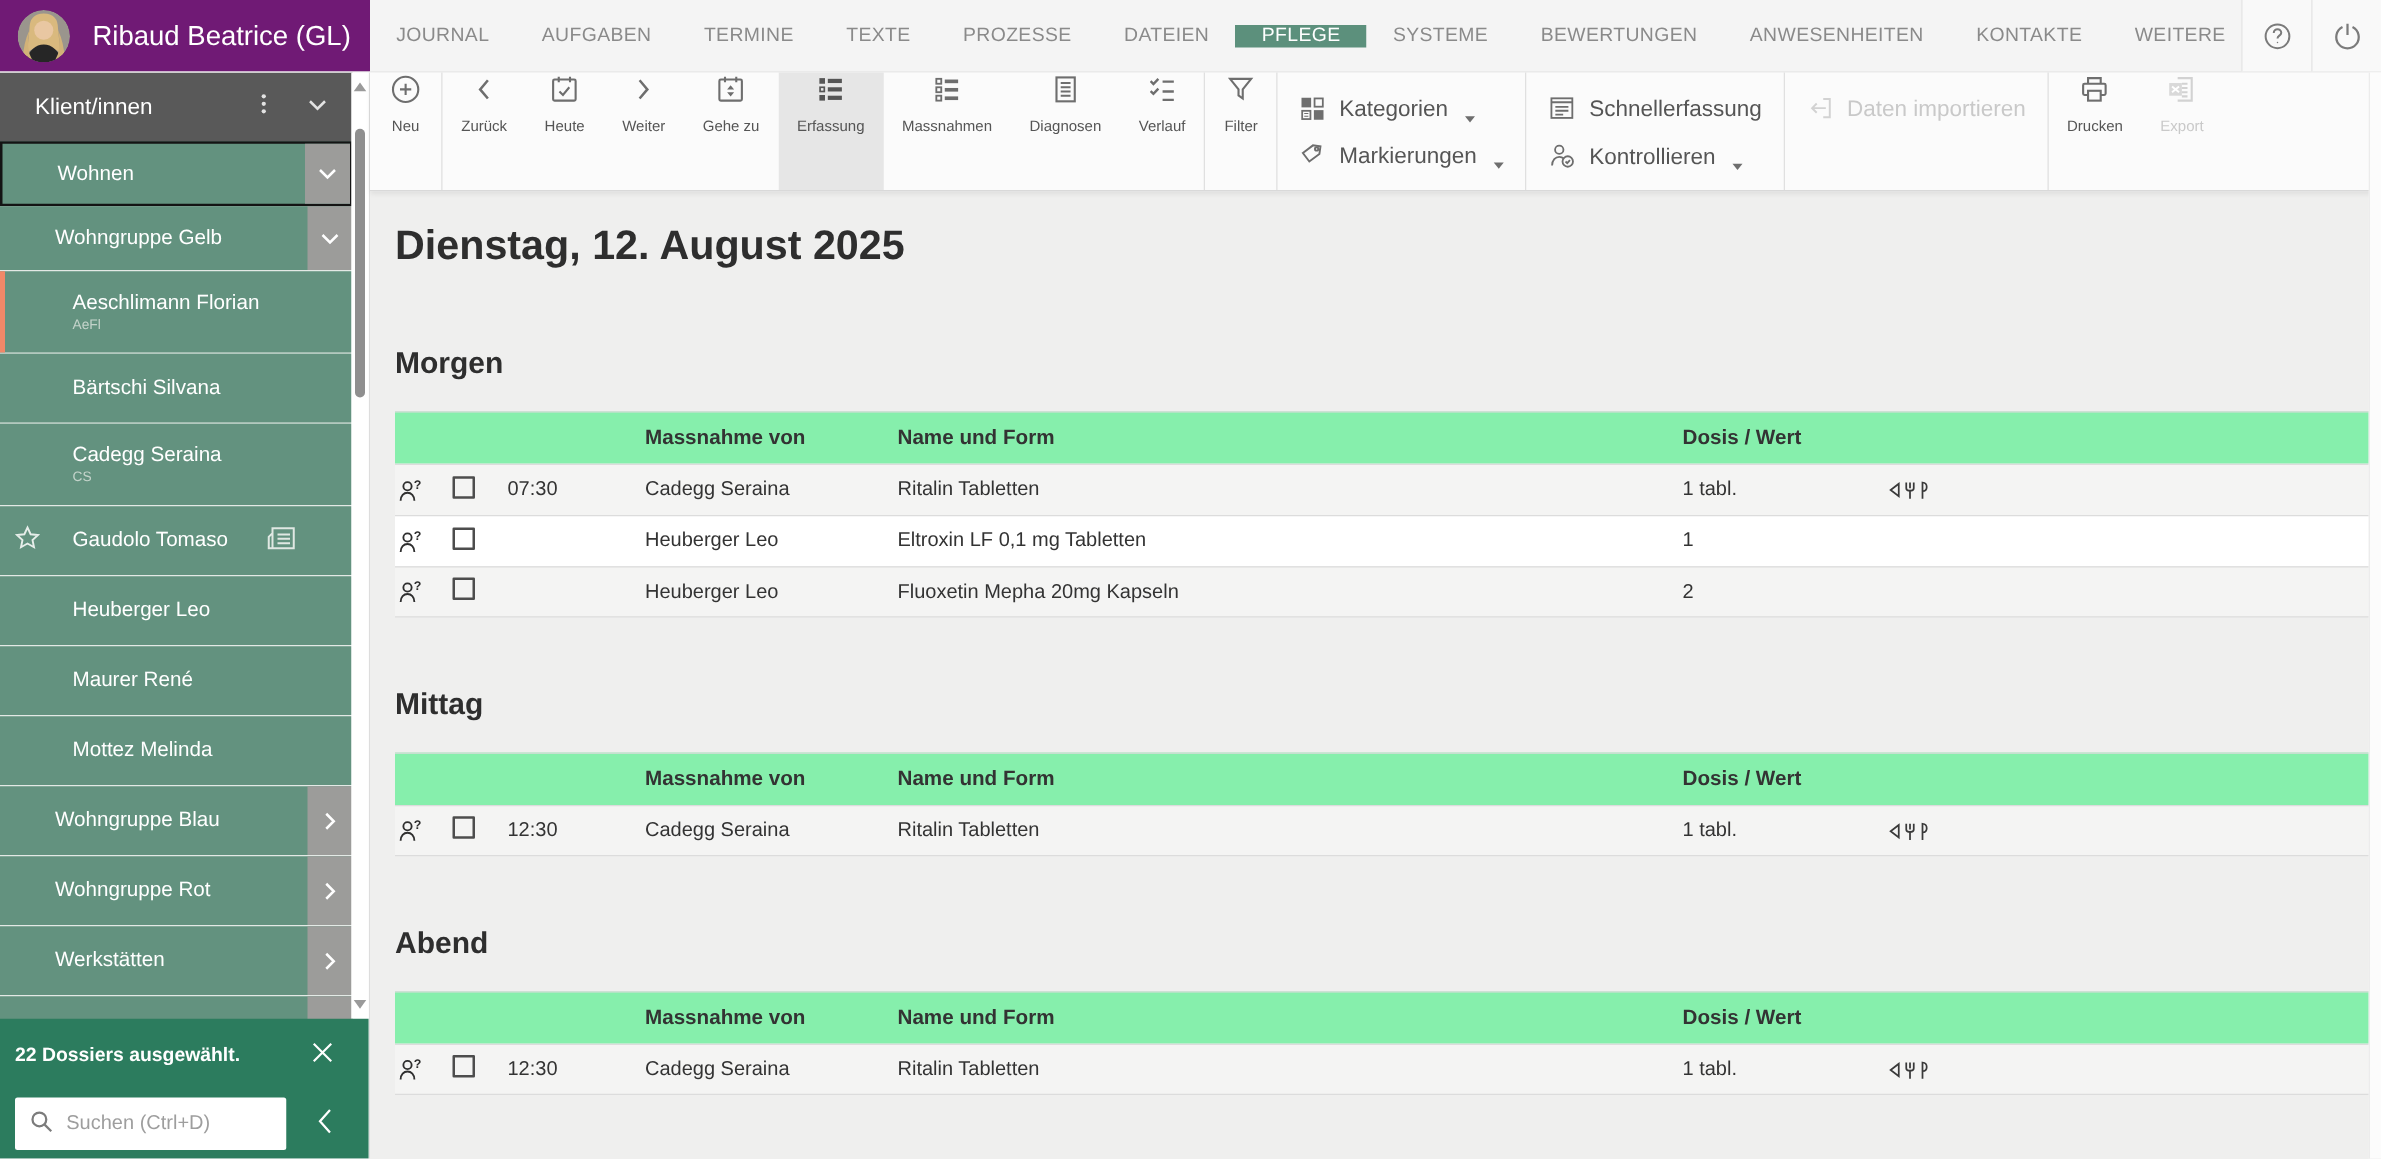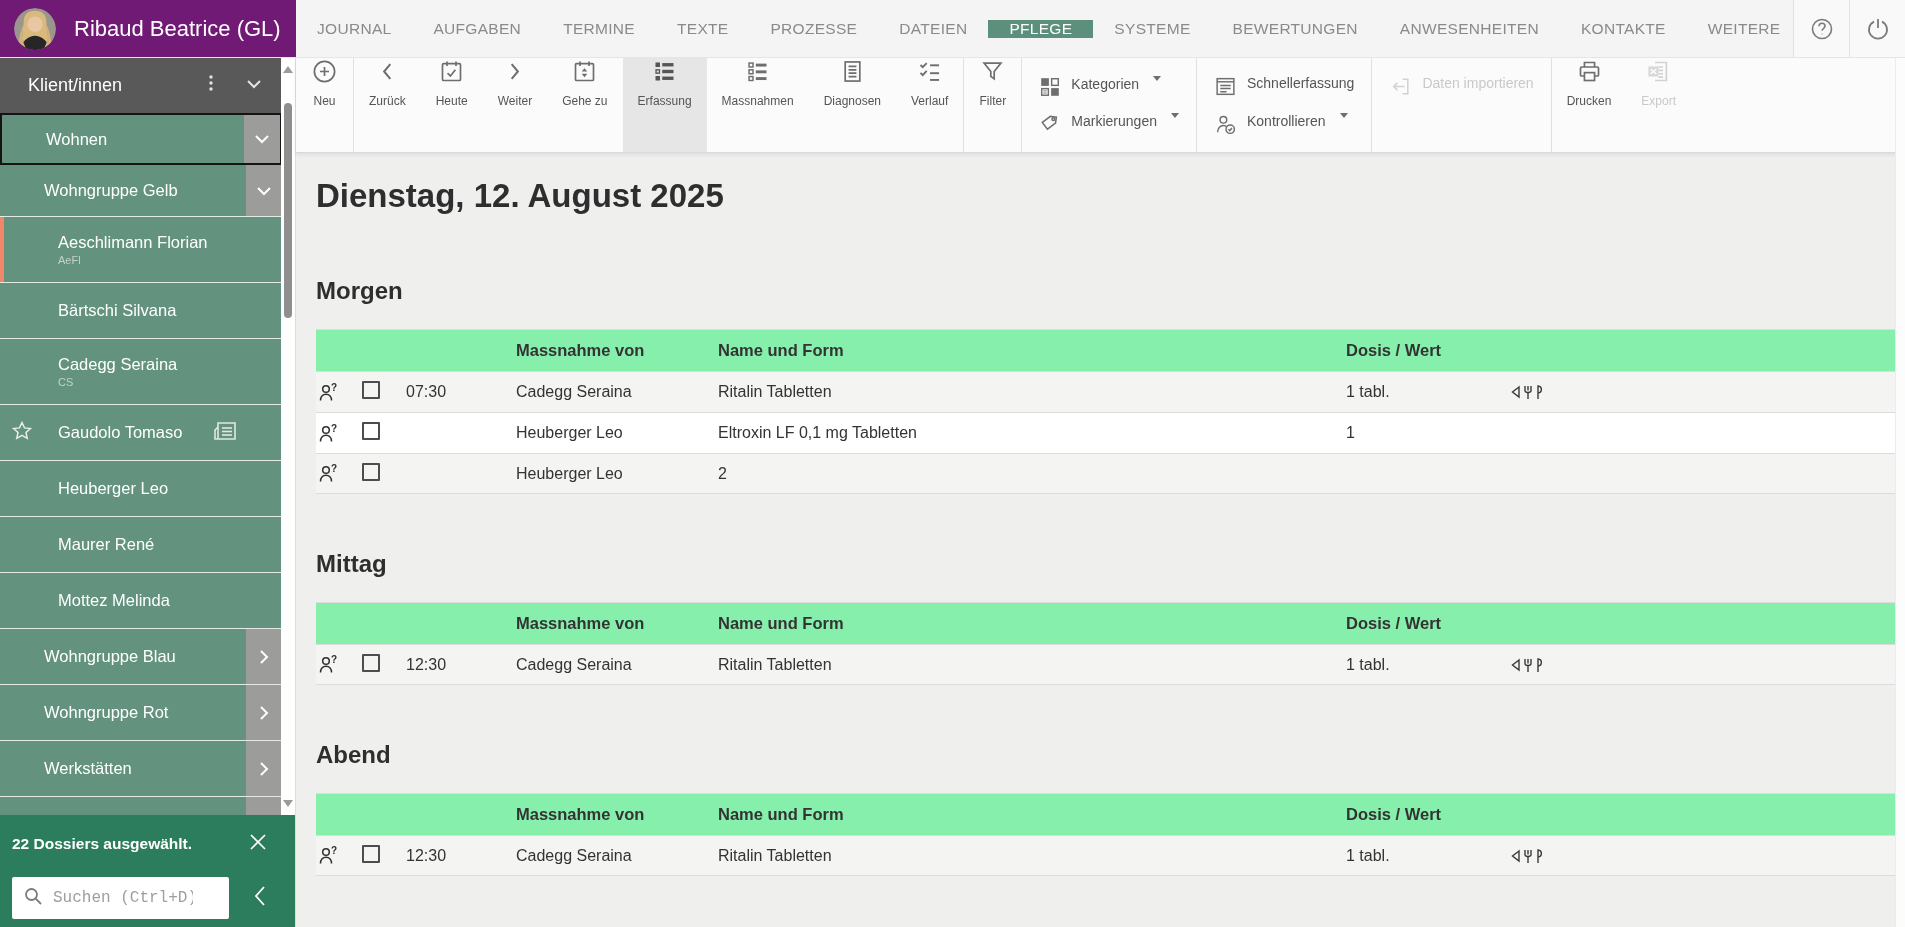--- a/index.html
+++ b/index.html
@@ -42,35 +42,35 @@
   .side-scroll{position:absolute;top:0;right:0;width:14px;height:757px;background:#fff}
   .side-thumb{position:absolute;top:45px;left:3px;width:8px;height:215px;background:#8f8f8f;border-radius:4px;cursor:pointer}
   .tri-up{position:absolute;top:8px;left:2px;width:0;height:0;border-left:5px solid transparent;border-right:5px solid transparent;border-bottom:7px solid #9a9a9a;cursor:pointer}
   .tri-down{position:absolute;bottom:8px;left:2px;width:0;height:0;border-left:5px solid transparent;border-right:5px solid transparent;border-top:7px solid #9a9a9a;cursor:pointer}
 
   .side-footer{position:absolute;left:0;right:0;bottom:0;height:112px;background:#2c7c5e;color:#fff;padding:16px 26px 0 12px;z-index:5}
   .sf-row1{display:flex;align-items:center;justify-content:space-between}
   .sf-text{font-weight:bold;font-size:15.5px}
   .sf-row2{display:flex;align-items:center;margin-top:20px;gap:22px}
   .search-box{flex:1;height:42px;background:#fff;border-radius:2px;display:flex;align-items:center;padding-left:10px;gap:9px}
-  .search-box input{border:none;outline:none;font-size:16px;color:#b91c1c;width:140px;font-family:Liberation Mono, monospace;background:transparent}
+  .search-box input{border:none;outline:none;font-size:16px;color:#b91c1c;width:140px;font-family:Liberation Sans, sans-serif;background:transparent}
   .search-box input::placeholder{color:#9e9e9e}
 
   
   .right-col{flex:1;display:flex;flex-direction:column;position:relative;min-width:0}
   .v-scroll{position:absolute;top:0;right:0;bottom:0;width:10px;background:#fcfcfc;border-left:1px solid #ececec;z-index:6}
 
   
   .toolbar{height:95px;flex:none;background:#fbfbfb;display:flex;align-items:stretch;border-bottom:1px solid #d9d9d9;box-shadow:0 2px 4px rgba(0,0,0,.07);position:relative;z-index:2}
   .tb-btn{display:flex;flex-direction:column;align-items:center;gap:9px;padding:0 15px;color:#555;font-size:12px;cursor:pointer;white-space:nowrap}
   .tb-btn.active{background:#e6e6e6}
   .tb-div{width:1px;background:#e0e0e0;flex:none}
   .tb-stack{display:flex;flex-direction:column;justify-content:center;gap:15px;padding:0 17px}
   .tb-stack.top{justify-content:flex-start;padding-top:17px}
-  .tb-h{display:flex;align-items:flex-start;gap:10px;font-size:14px;color:#555;cursor:pointer;white-space:nowrap}
+  .tb-h{display:flex;align-items:flex-end;gap:10px;font-size:18px;color:#555;cursor:pointer;white-space:nowrap}
   .caret{width:0;height:0;border-left:4.5px solid transparent;border-right:4.5px solid transparent;border-top:5.5px solid #6e6e6e;margin-left:4px}
   .disabled{color:#c9c9c9 !important;cursor:default}
 
   
   .content{flex:1;overflow:hidden;background:#efefee;padding:24px 10px 0 20px}
   .date-title{font-size:33px;font-weight:700;color:#2e2e2e}
   .section-title{font-size:24px;font-weight:700;color:#2e2e2e;margin-top:56px}
   .section-title.first{margin-top:62px}
   .mtable{margin-top:24px}
   .trow{display:grid;grid-template-columns:46px 44px 110px 202px 628px 162px 70px 1fr;align-items:center;min-height:41px;border-top:1px solid #dcdcdc;font-size:16px;color:#333}
@@ -524,20 +524,21 @@
           <span class="cell-icon">
             <svg width="22" height="21" viewBox="0 0 22 21" fill="none" stroke="#2f2f2f" stroke-width="1.5">
               <circle cx="8" cy="7" r="3.3"></circle>
                 <path d="M2.5 18.5 c0-4 2.5-6.3 5.5-6.3 s5.5 2.3 5.5 6.3"></path>
               <text x="13" y="9" font-size="10" font-weight="bold" fill="#2f2f2f" stroke="none" font-family="Liberation Sans, sans-serif">?</text>
             </svg>
           </span>
           <span><span class="checkbox"></span></span>
           <span></span>
           <span>Heuberger Leo</span>
+          <span>Fluoxetin Mepha 20mg Kapseln</span>
           <span>2</span>
           <span></span>
             <span></span>
         </div>
       </div>
 
       <div class="section-title">Mittag</div>
       <div class="mtable">
         <div class="trow thead">
           <span></span>

